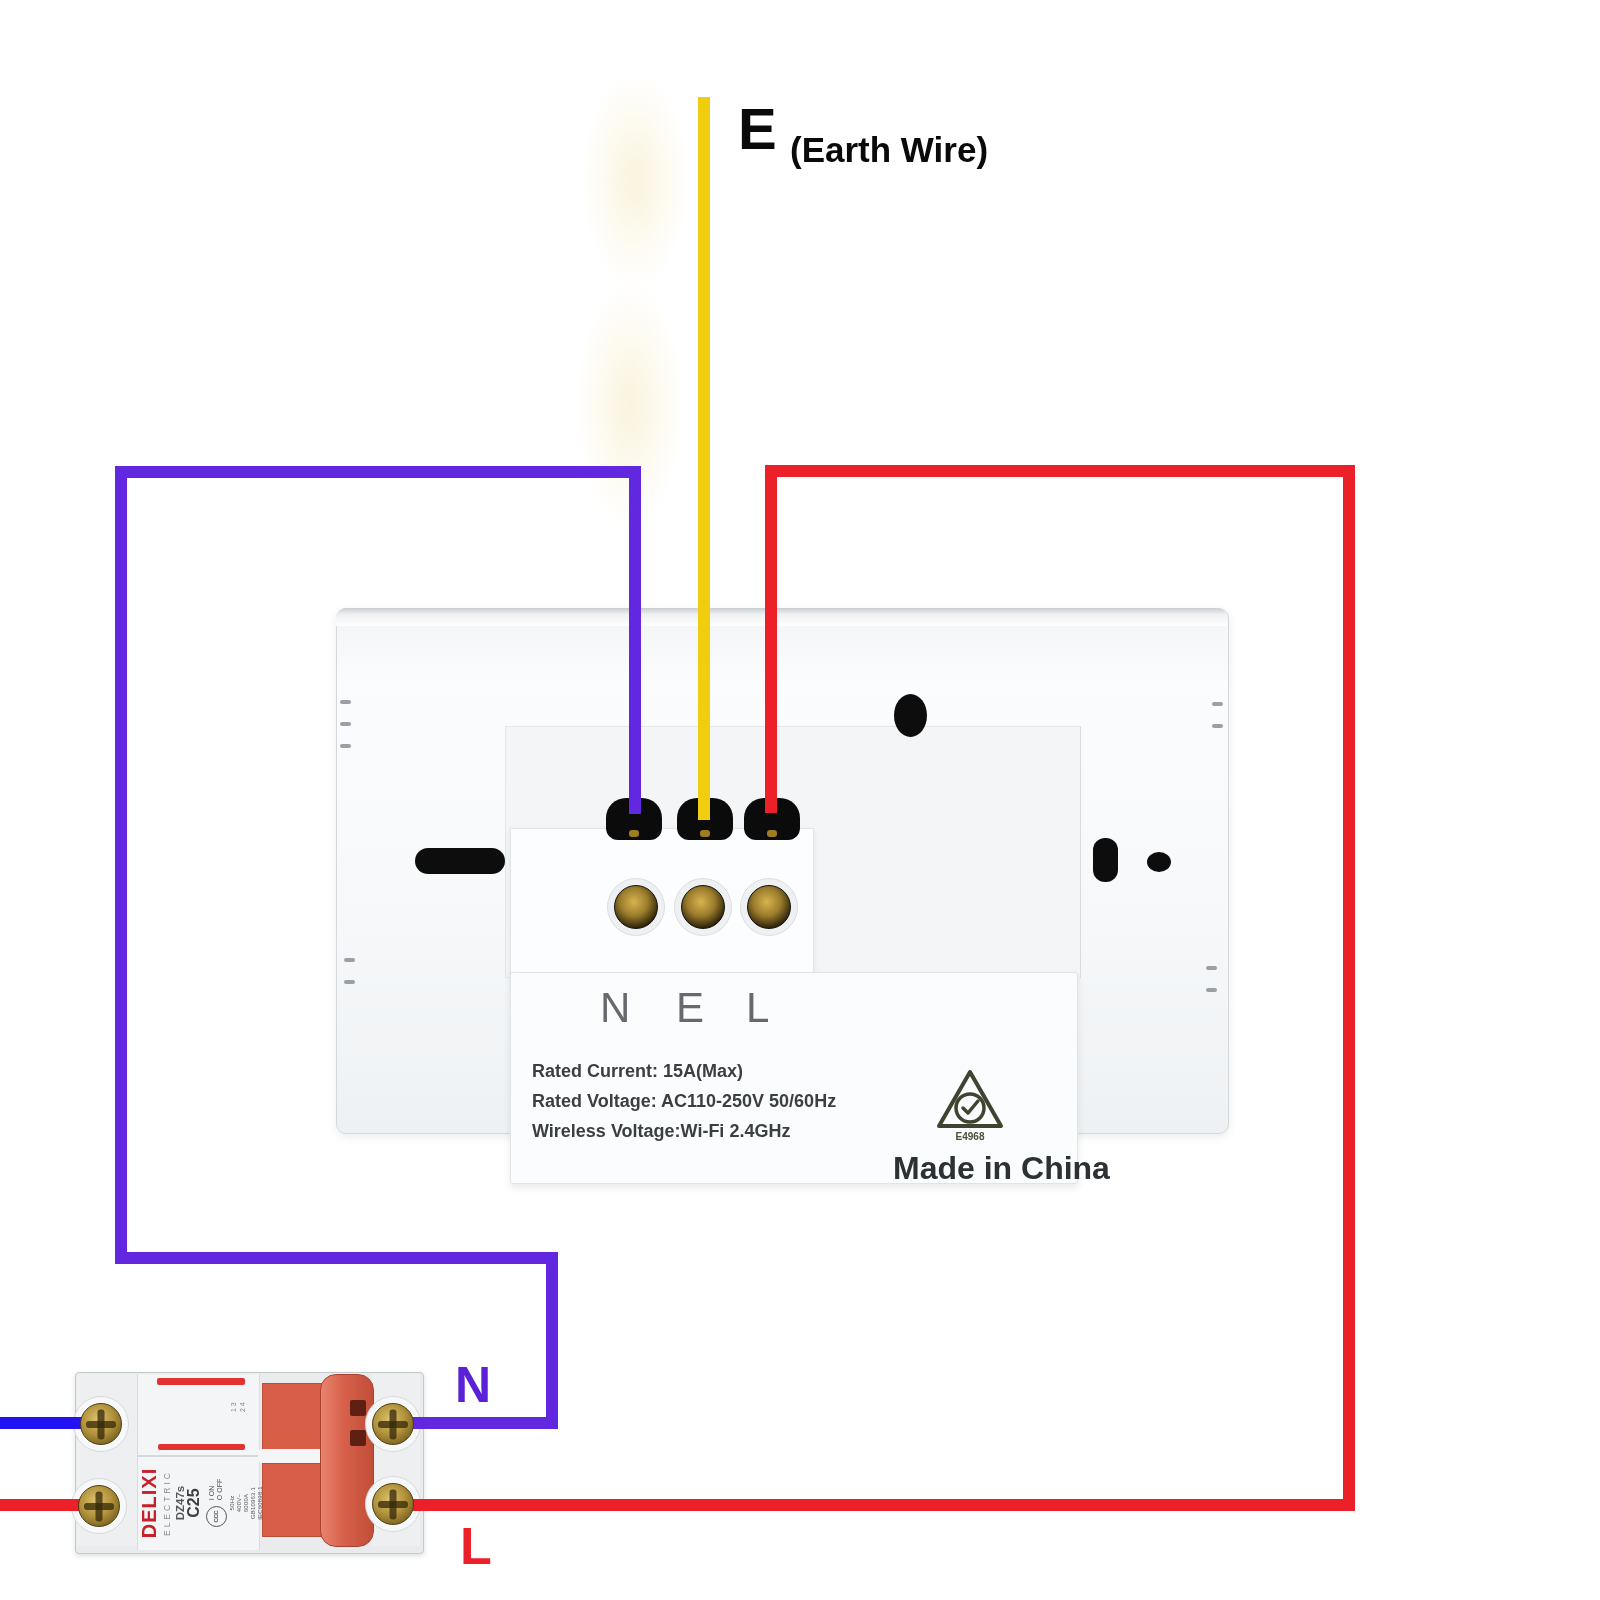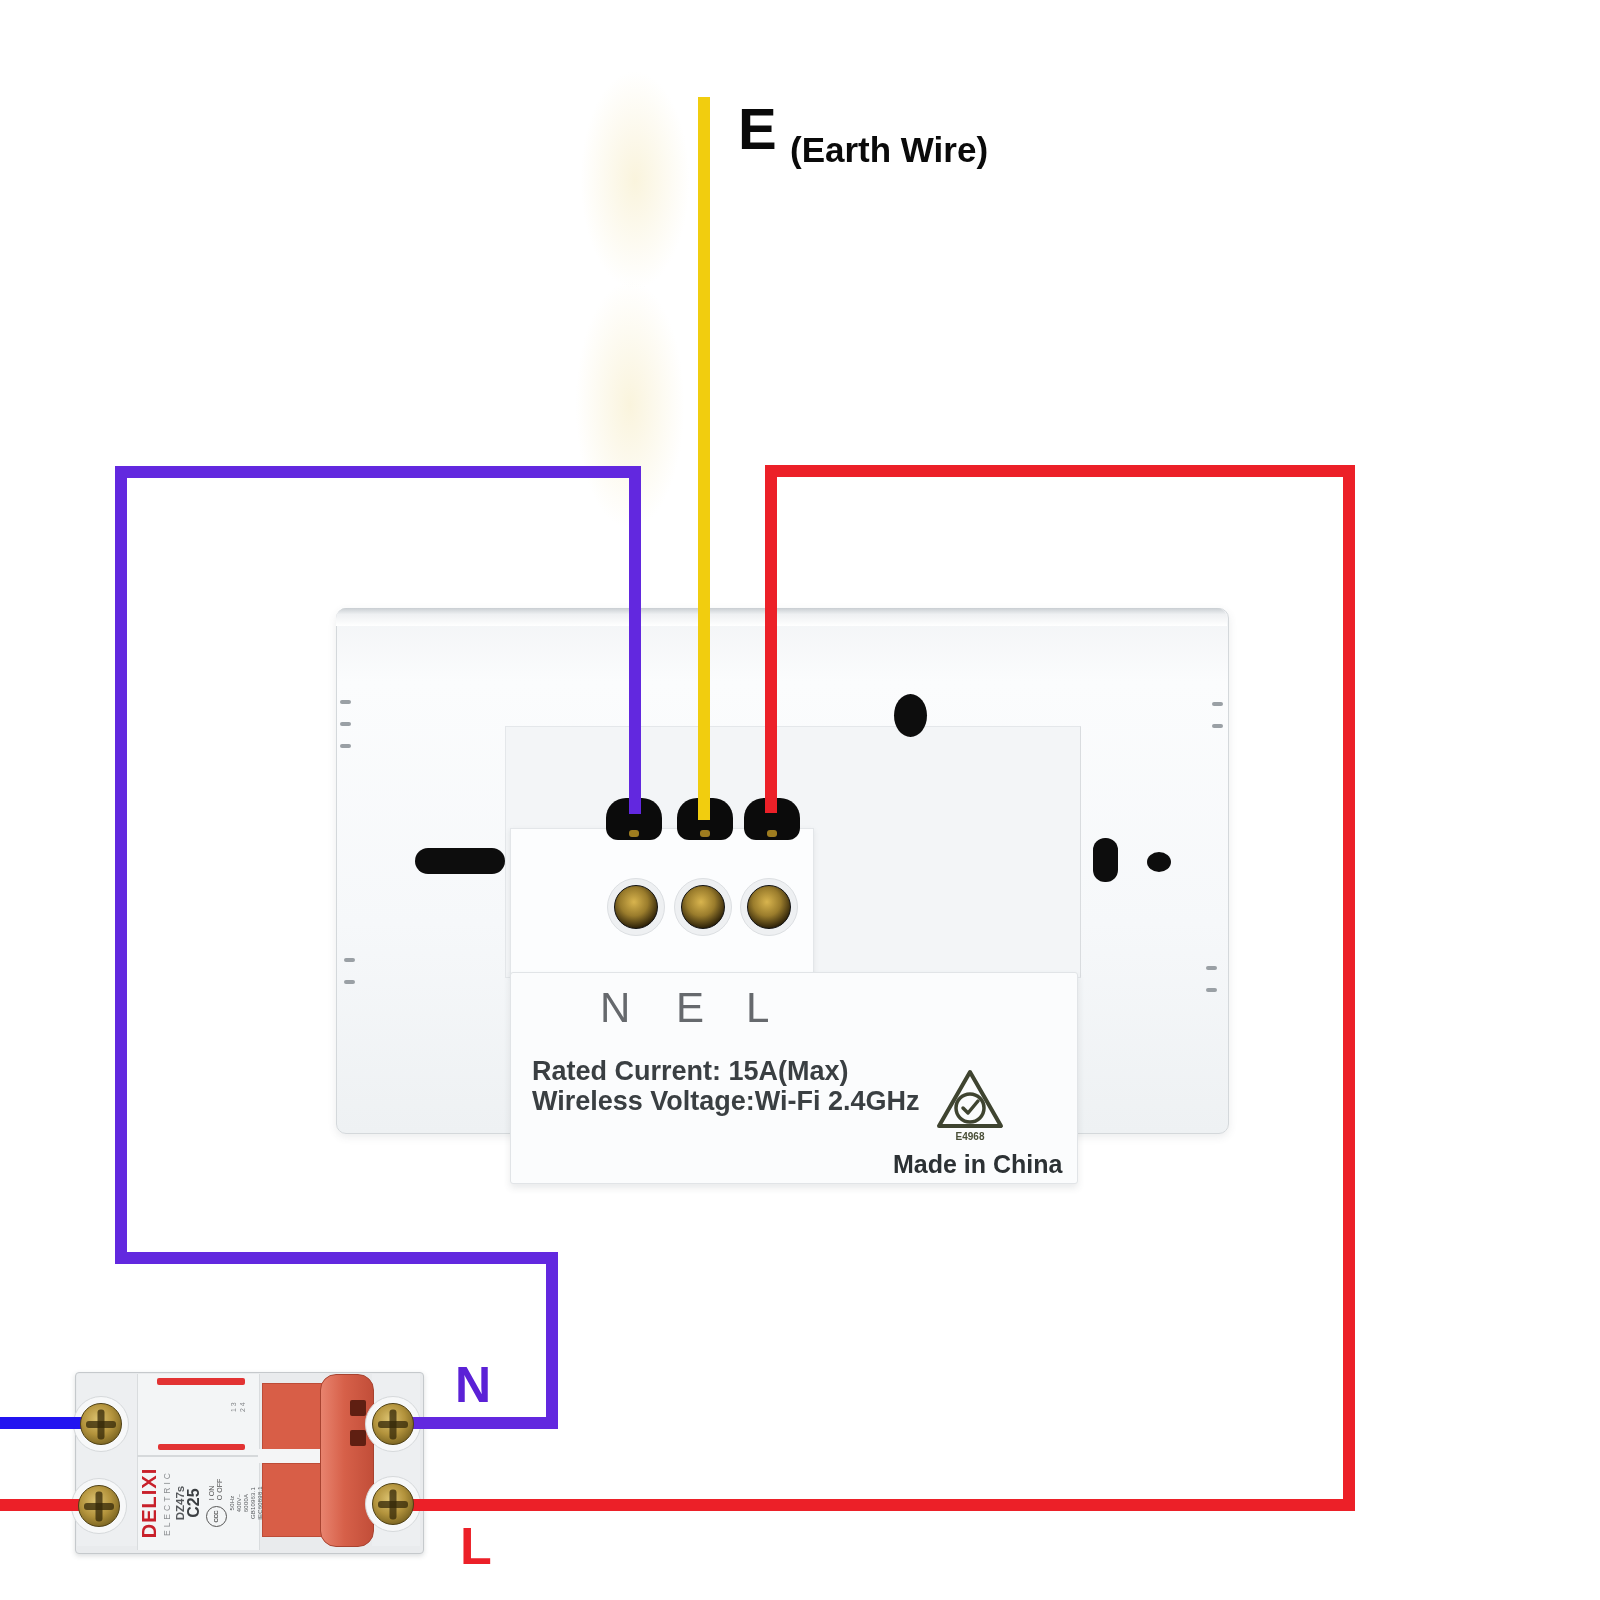--- a/index.html
+++ b/index.html
@@ -20,22 +20,22 @@
          border:1px solid #e1e4e7;border-radius:3px;box-shadow:0 4px 7px rgba(70,80,90,.12);}
   .slot{top:798px;width:56px;height:42px;background:#0b0b0b;border-radius:20px 20px 12px 12px;}
   .slot-glint{position:absolute;left:50%;bottom:3px;width:10px;height:7px;margin-left:-5px;
          background:#b99023;border-radius:3px;opacity:.85;}
   .hole-recess{top:878px;width:56px;height:56px;border-radius:50%;background:#eef0f2;
          border:1px solid #dcdfe2;}
   .hole{position:absolute;left:6px;top:6px;width:42px;height:42px;border-radius:50%;
          background:radial-gradient(circle at 45% 38%,#d8b44e 0%,#9a7c2c 40%,#241a06 78%);
          border:1px solid #111;}
   .nel{top:984px;font-size:42px;color:#66696d;letter-spacing:0;}
-  .spec-text{left:532px;top:1056px;font-size:27px;font-weight:700;color:#3a3f42;line-height:30px;white-space:nowrap;}
-  .made-in{left:893px;top:1150px;font-size:25px;font-weight:700;color:#2c3134;}
+  .spec-text{left:532px;top:1056px;font-size:18px;font-weight:700;color:#3a3f42;line-height:30px;white-space:nowrap;}
+  .made-in{left:893px;top:1150px;font-size:32px;font-weight:700;color:#2c3134;}
   .tick{width:11px;height:4px;background:#9aa0a5;border-radius:2px;}
   .dark-oval{background:#0d0d0d;}
   
   .wire{position:absolute;}
   
   .lbl{position:absolute;color:#0a0a0a;white-space:nowrap;}
   
   .brk-body{left:75px;top:1372px;width:347px;height:180px;background:#e9ebed;
         border:1px solid #c5c9cc;border-radius:4px;box-shadow:0 2px 5px rgba(60,70,80,.18);}
   .brk-block{position:absolute;top:2px;height:172px;background:#edeff1;}
@@ -118,20 +118,21 @@
   <div class="abs hole-recess" style="left:740px;">
       <span class="hole"></span>
     </div>
 
   <span class="abs nel" style="left:600px;">N</span>
   <span class="abs nel" style="left:676px;">E</span>
   <span class="abs nel" style="left:746px;">L</span>
 
   <div class="abs spec-text">
     <div>Rated Current: 15A(Max)</div>
+    <div>Rated Voltage: AC110-250V 50/60Hz</div>
     <div>Wireless Voltage:Wi-Fi 2.4GHz</div>
   </div>
 
   <svg class="abs" style="left:934px;top:1066px;" width="72" height="82" viewBox="0 0 72 82">
     <polygon points="36,6 67,60 5,60" fill="none" stroke="#3f4430" stroke-width="4" stroke-linejoin="round"></polygon>
     <circle cx="36" cy="42" r="14" fill="none" stroke="#3f4430" stroke-width="3.5"></circle>
     <polyline points="29,42 34,47 44,35" fill="none" stroke="#3f4430" stroke-width="3.5" stroke-linecap="round" stroke-linejoin="round"></polyline>
     <text x="36" y="74" text-anchor="middle" font-size="10" font-weight="bold" fill="#4a4f38">E4968</text>
   </svg>
   <div class="abs made-in">Made in China</div>

